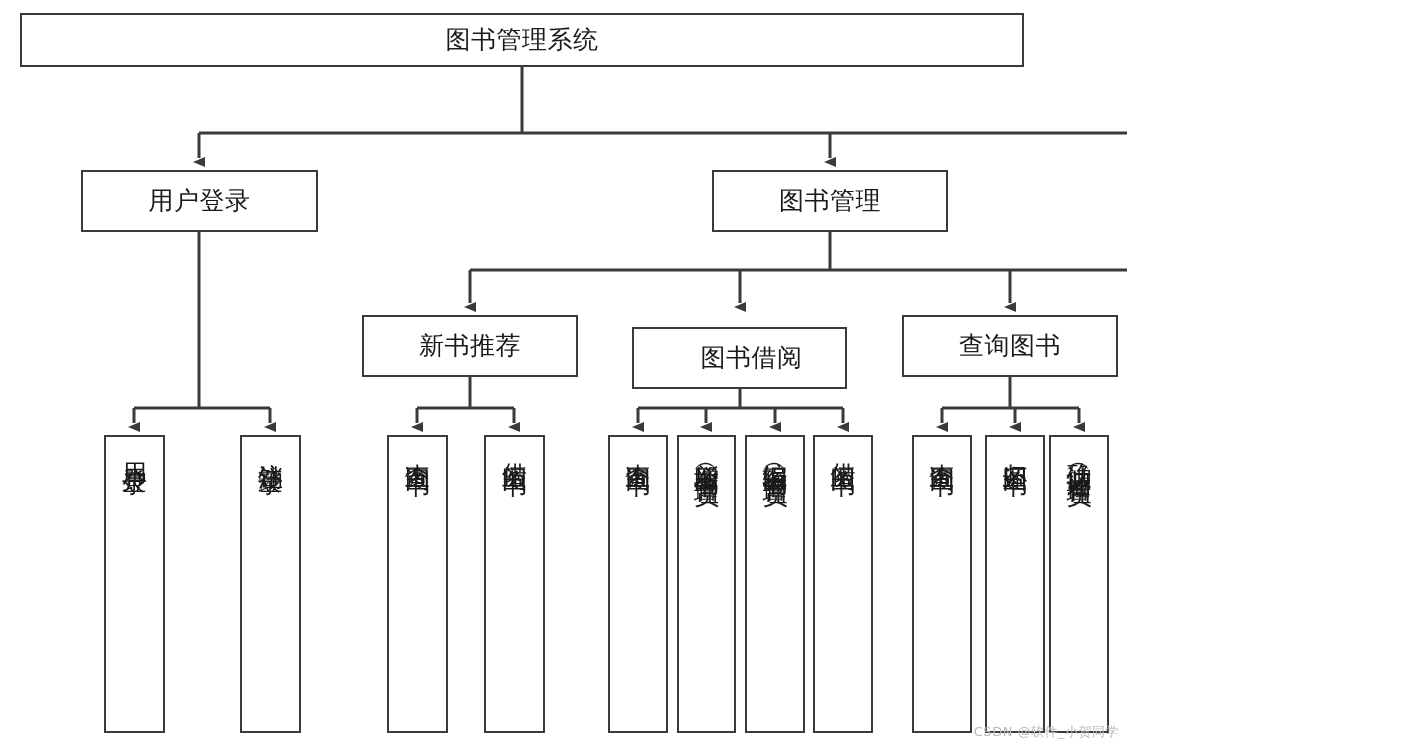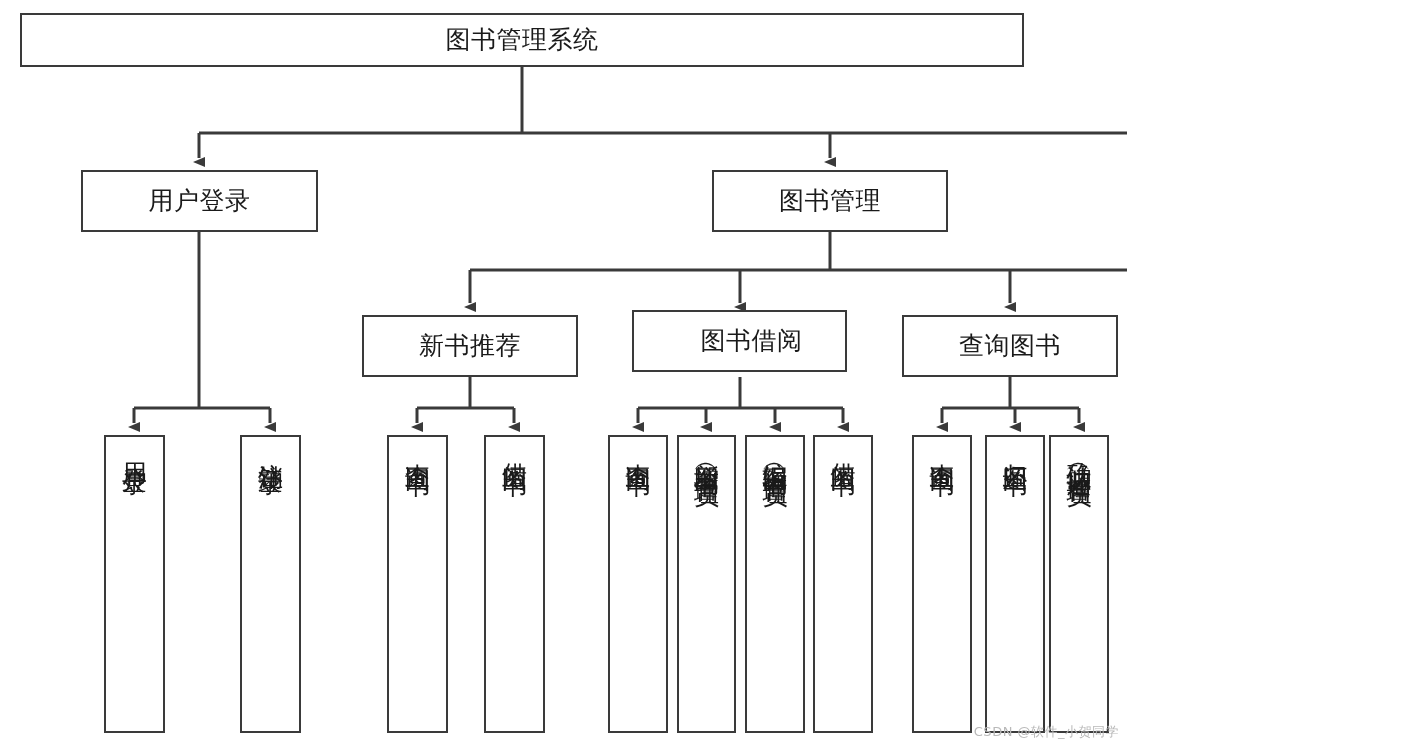--- a/index.html
+++ b/index.html
@@ -143,21 +143,21 @@
   <div class="node horiz" id="node-l2-0" style="left: 81px; top: 170px; width: 237px; height: 62px;">
     <span class="node-label">用户登录</span>
   </div>
   <div class="node horiz" id="node-l2-1" style="left: 712px; top: 170px; width: 236px; height: 62px;">
     <span class="node-label">图书管理</span>
   </div>
 
   <div class="node horiz" id="node-l3-0" style="left: 362px; top: 315px; width: 216px; height: 62px;">
     <span class="node-label">新书推荐</span>
   </div>
-  <div class="node horiz" id="node-l3-1" style="left: 632px; top: 310px; width: 215px; height: 62px; padding-left: 24px;">
+  <div class="node horiz" id="node-l3-1" style="left: 632px; top: 327px; width: 215px; height: 62px; padding-left: 24px;">
     <span class="node-label">图书借阅</span>
   </div>
   <div class="node horiz" id="node-l3-2" style="left: 902px; top: 315px; width: 216px; height: 62px;">
     <span class="node-label">查询图书</span>
   </div>
 
   <div class="node vert" id="node-leaf-0" style="left: 104px; top: 435px; width: 61px; height: 298px;">
     <span class="node-label">用户登录</span>
   </div>
   <div class="node vert" id="node-leaf-1" style="left: 240px; top: 435px; width: 61px; height: 298px;">

